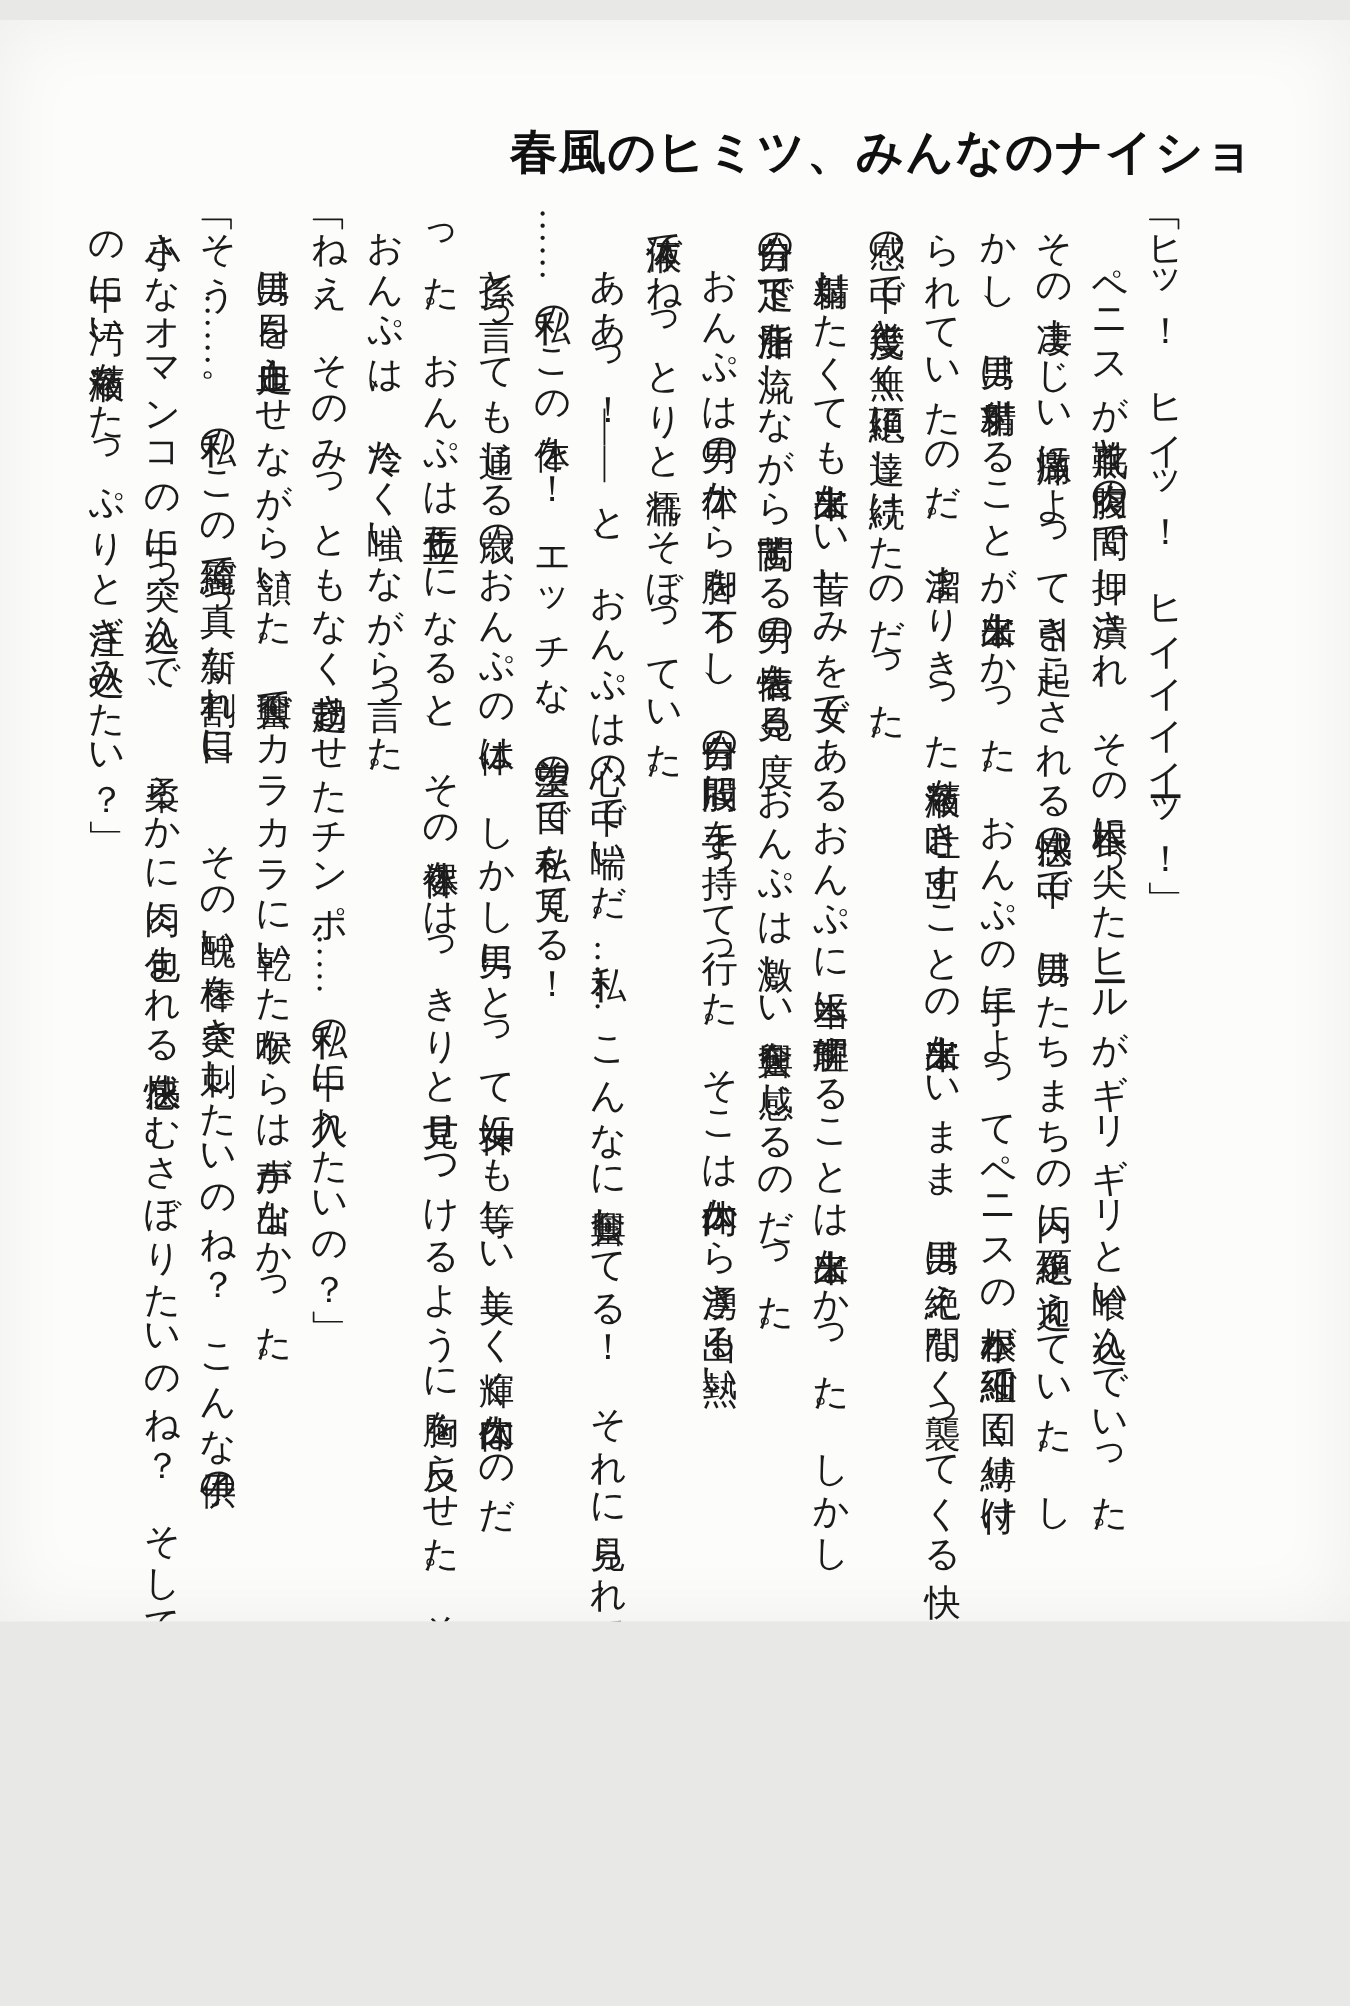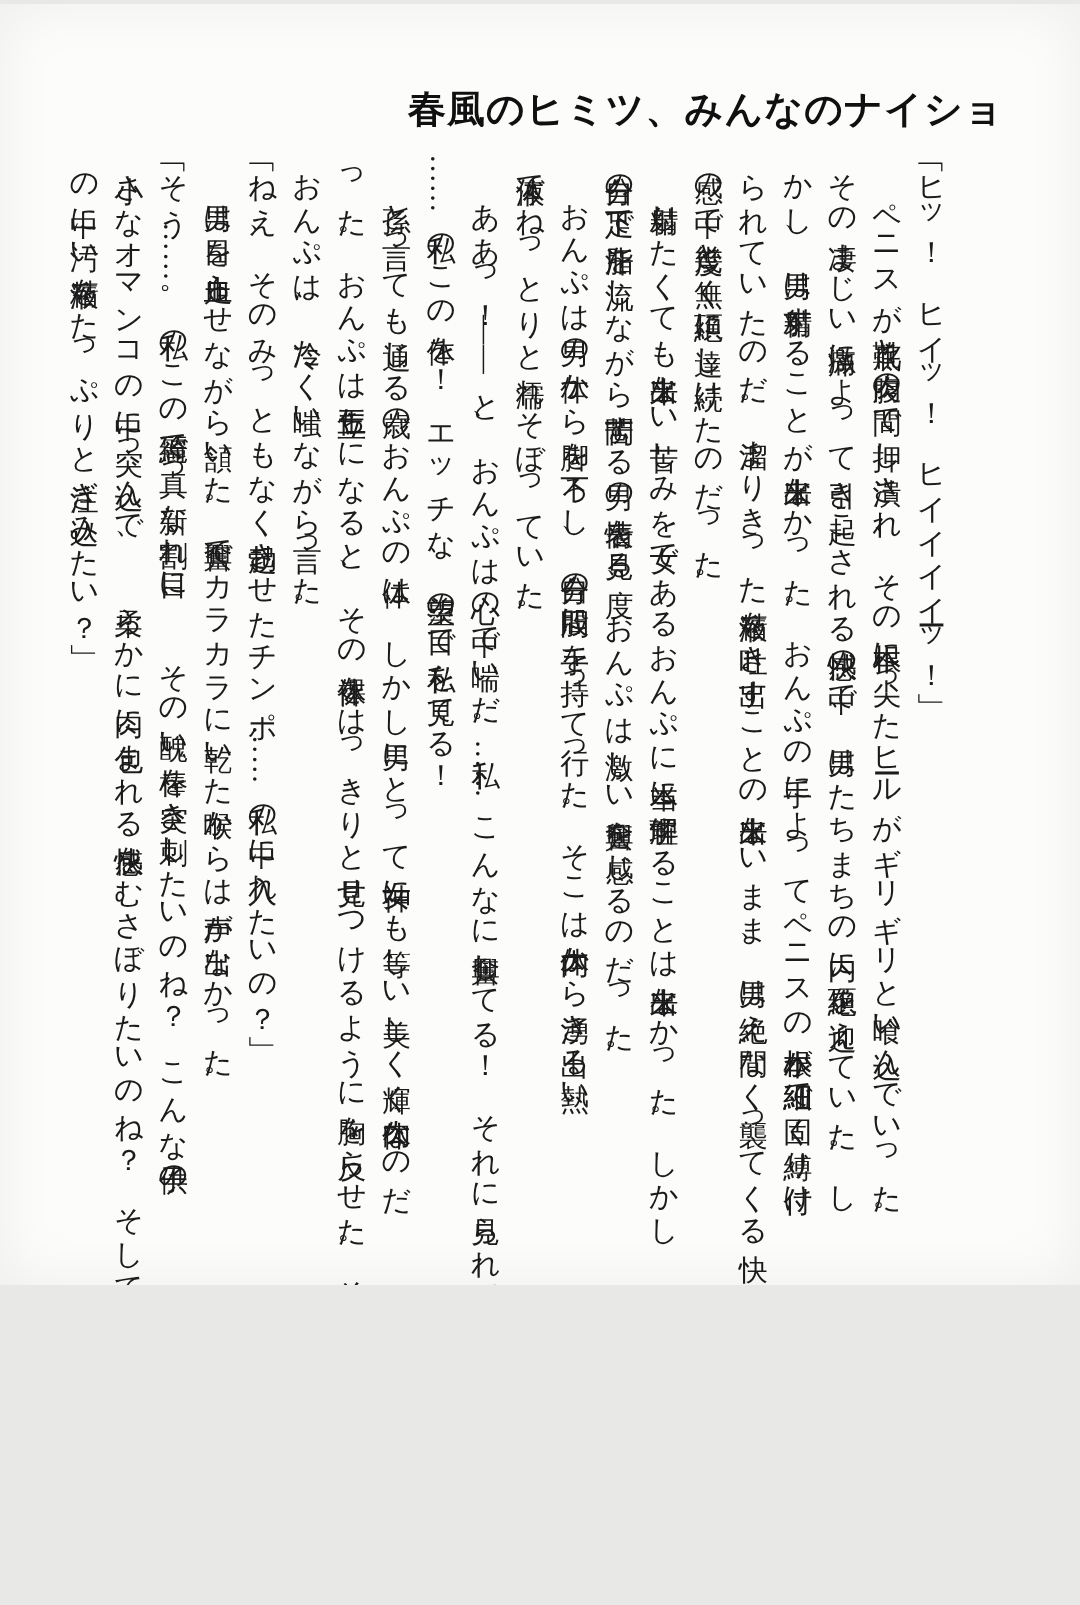--- a/index.html
+++ b/index.html
@@ -4,21 +4,21 @@
 <style>
   html, body {
     margin: 0;
     padding: 0;
     background: #e8e8e6;
   }
   .page {
     position: relative;
     width: 1080px;
     height: 1281px;
-    margin: 4px auto;
+    margin: 16px auto;
     background: #fcfcfa;
     color: #161616;
     overflow: hidden;
     box-shadow: inset 0 0 60px rgba(0,0,0,0.06);
     font-family: "Liberation Serif", serif;
   }
   .title {
     position: absolute;
     top: 80px;
     left: 408px;

